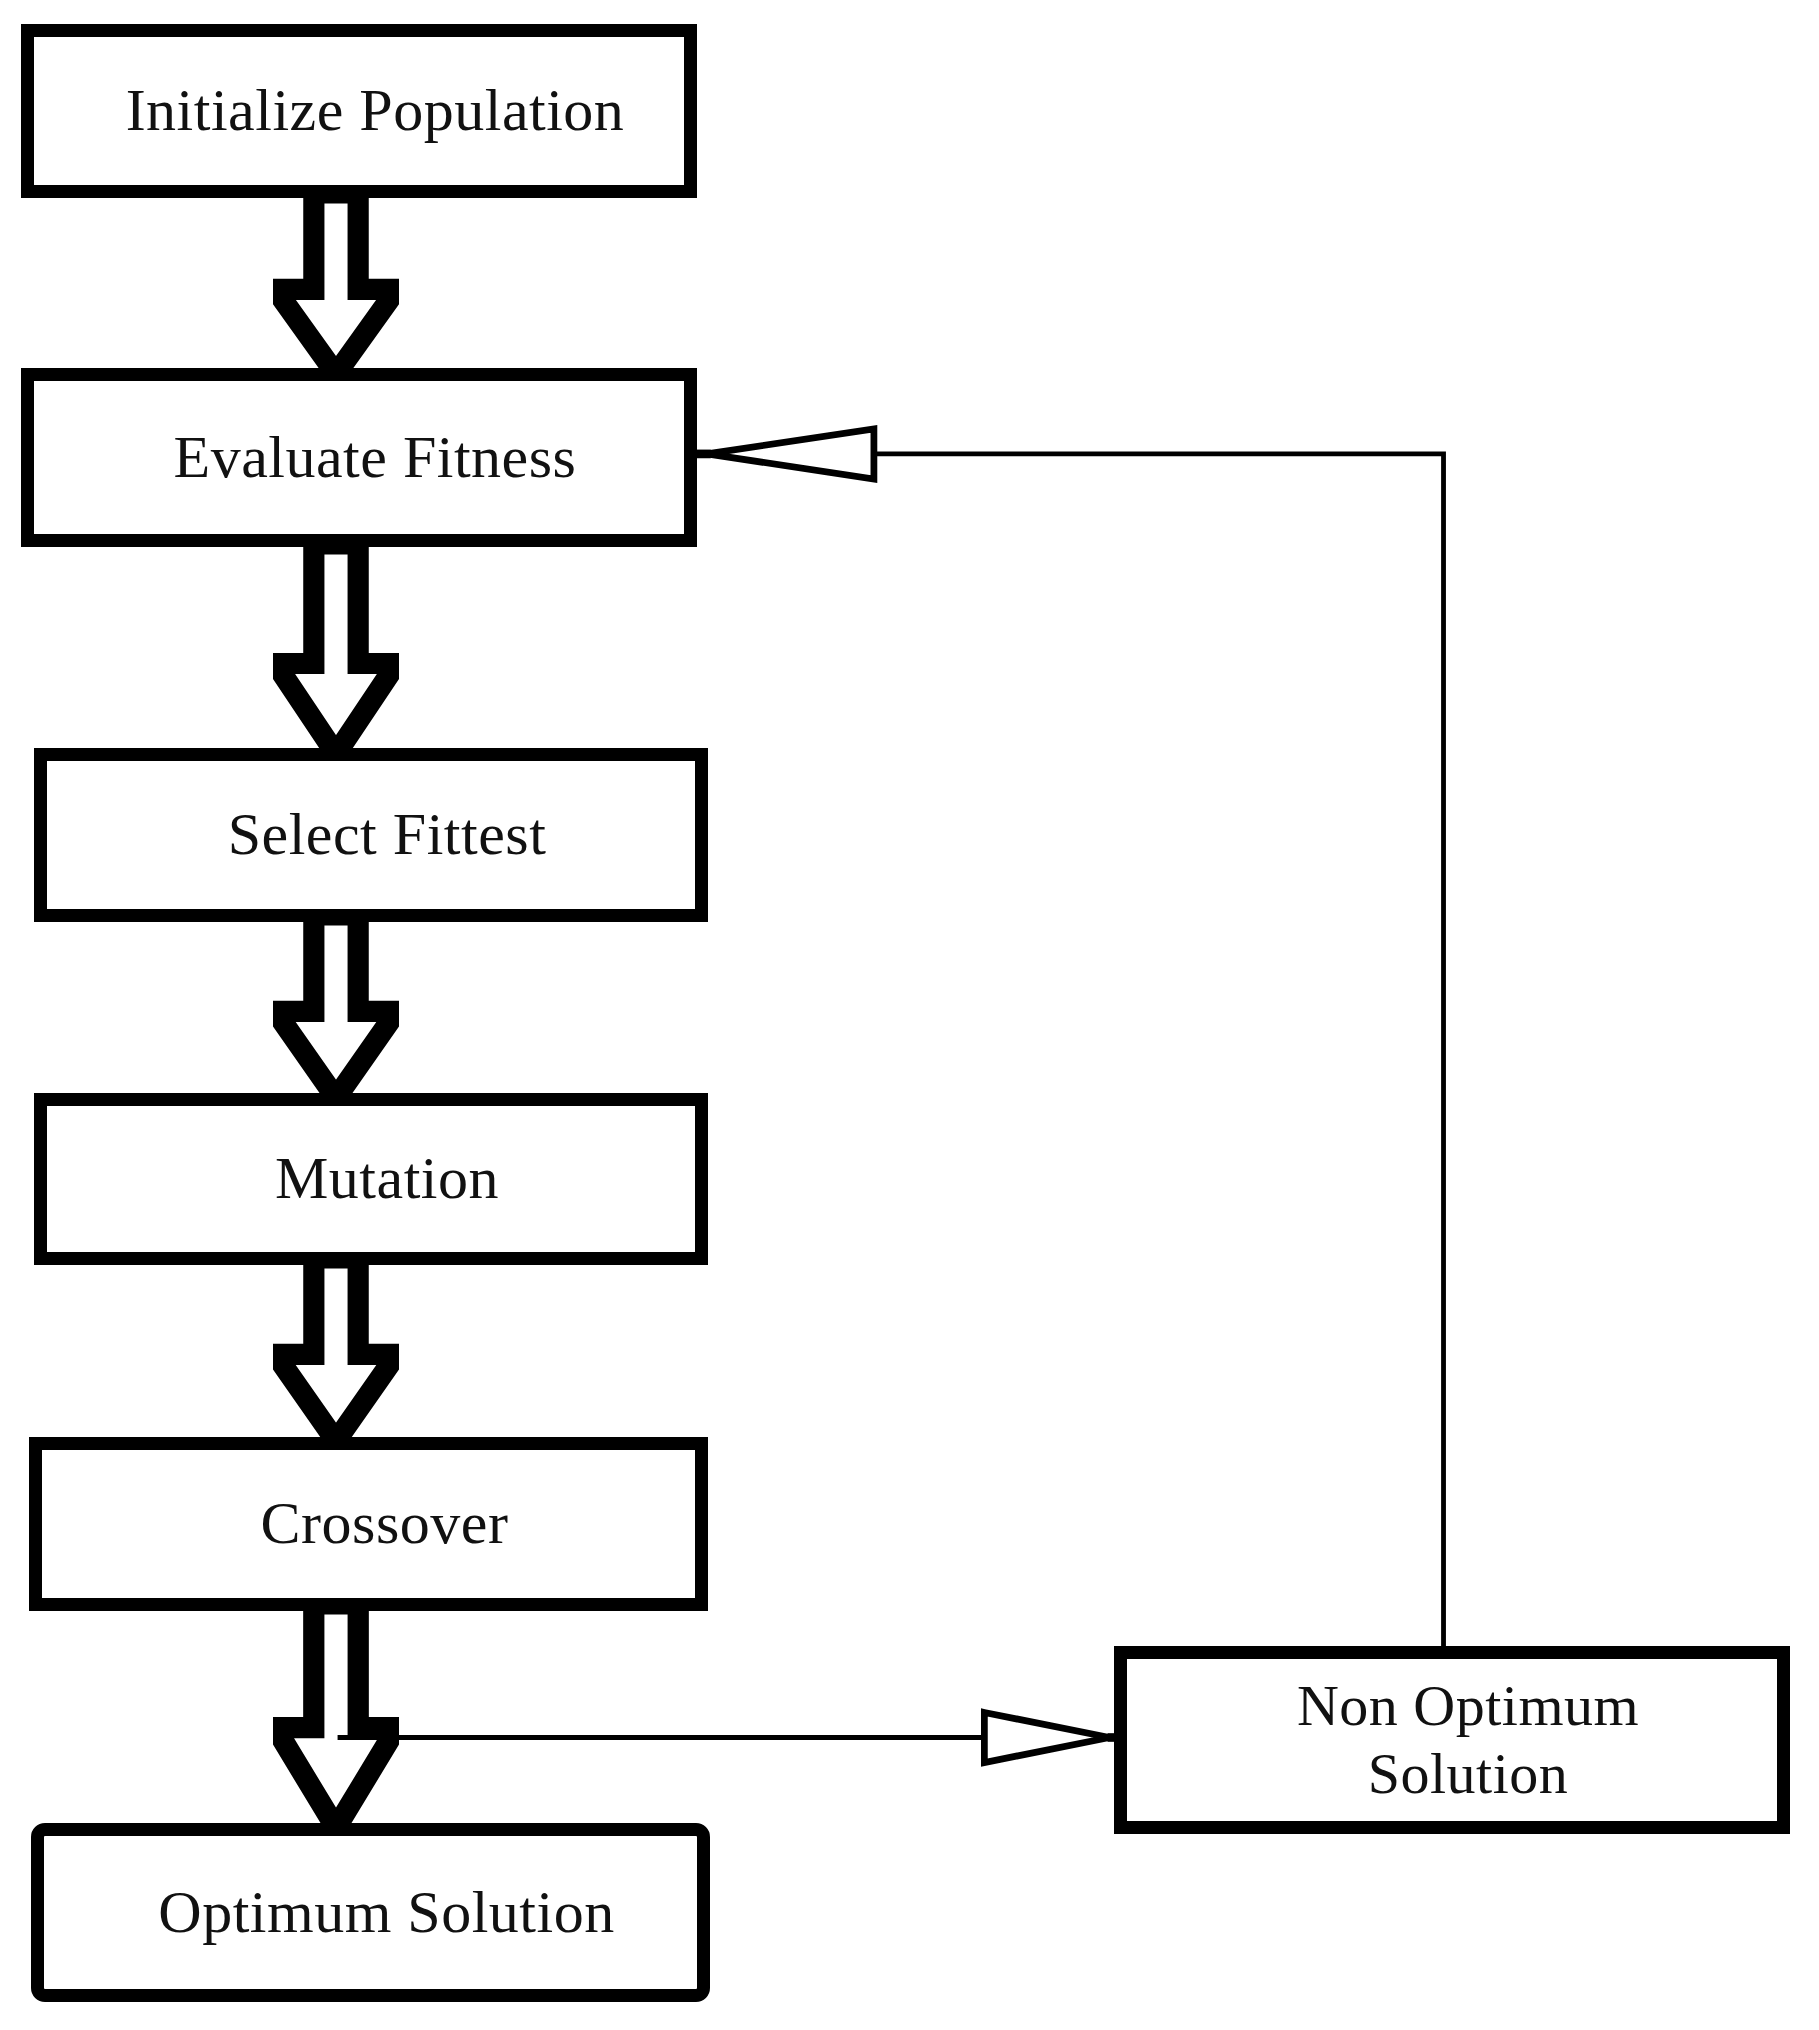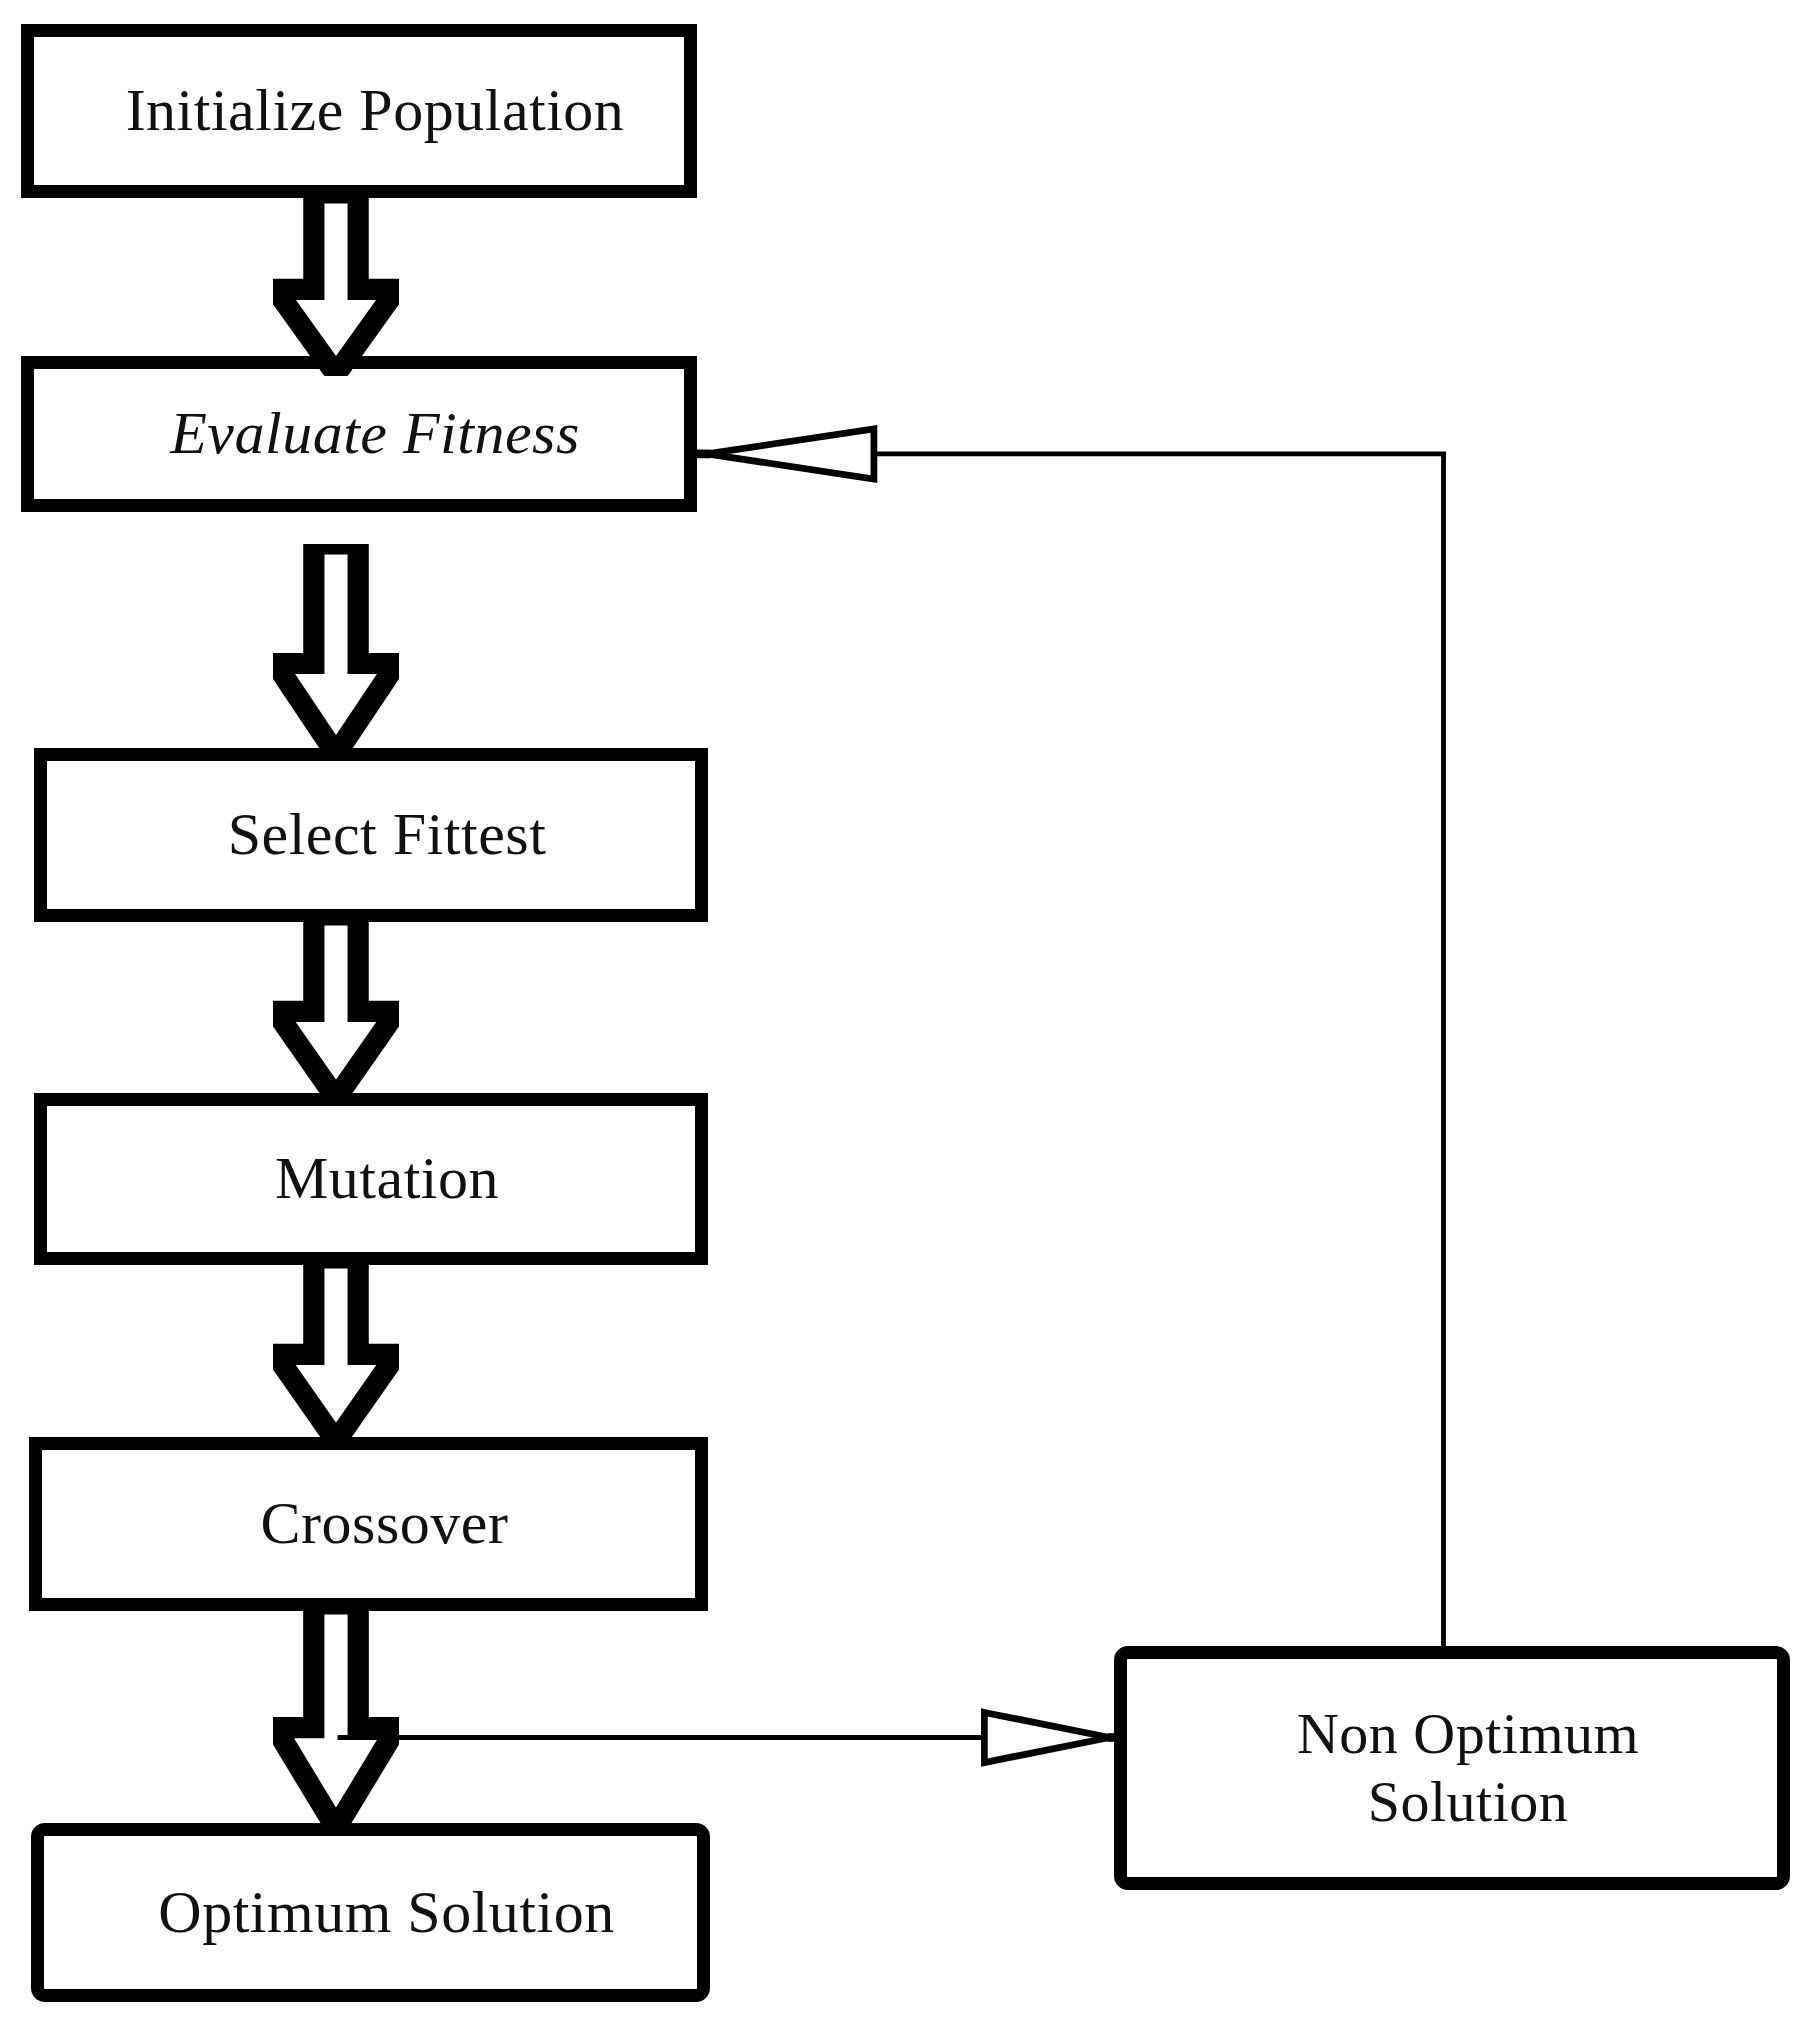--- a/index.html
+++ b/index.html
@@ -57,37 +57,37 @@
 </style>
 </head>
 <body>
 
 <div id="canvas">
 
   <div class="node" style="left:21px; top:24px; width:676px; height:174px;">
     <span class="node-label">Initialize Population</span>
   </div>
 
-  <div class="node" style="left:21px; top:356px; width:676px; height:156px;font-style:italic;">
+  <div class="node" style="left:21px; top:368px; width:676px; height:179px;">
     <span class="node-label">Evaluate Fitness</span>
   </div>
 
   <div class="node" style="left:34px; top:748px; width:674px; height:174px;">
     <span class="node-label">Select Fittest</span>
   </div>
 
   <div class="node" style="left:34px; top:1093px; width:674px; height:172px;">
     <span class="node-label">Mutation</span>
   </div>
 
   <div class="node" style="left:29px; top:1437px; width:679px; height:174px;">
     <span class="node-label">Crossover</span>
   </div>
 
-  <div class="node" style="left:1114px; top:1646px; width:676px; height:244px;border-radius:14px;">
+  <div class="node" style="left:1114px; top:1646px; width:676px; height:188px;">
     <span class="node-label two-line">Non Optimum
 Solution</span>
   </div>
 
   <div class="node" style="left:31px; top:1823px; width:679px; height:179px;border-radius:14px;">
     <span class="node-label">Optimum Solution</span>
   </div>
 
   <svg class="block-arrow" style="left:273px; top:193px;" width="126" height="183" viewBox="0 0 130 190">
     <path d="M 42 0 L 88 0 L 88 100 L 128 100 L 65 188 L 2 100 L 42 100 Z" fill="#ffffff" stroke="#000000" stroke-width="22" stroke-linejoin="miter"></path>

